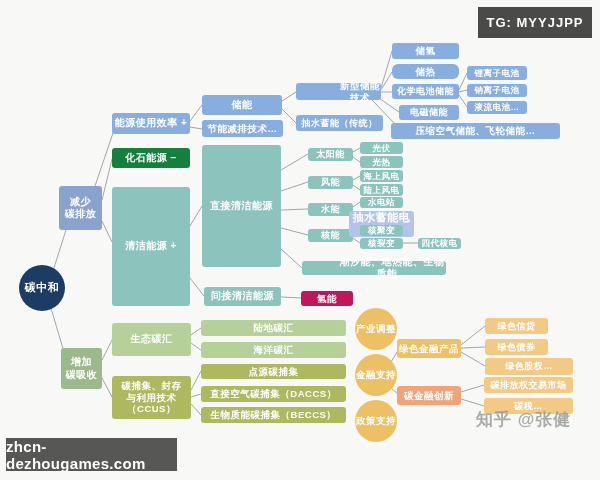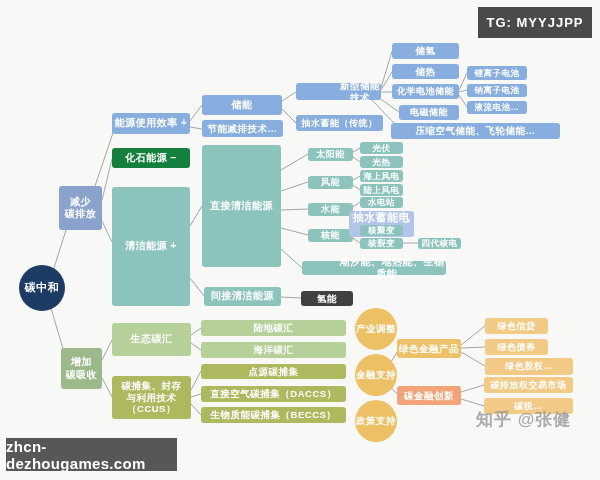--- a/index.html
+++ b/index.html
@@ -93,30 +93,30 @@
       <div class="node" style="left: 61px; top: 348px; width: 41px; height: 41px; background: rgb(156, 185, 139); font-size: 10px;">增加
 碳吸收</div>
       <div class="node" style="left: 112px; top: 113px; width: 78px; height: 21px; background: rgb(135, 174, 222); font-size: 10px;">能源使用效率 +</div>
       <div class="node" style="left: 112px; top: 148px; width: 78px; height: 20px; background: #15803d; font-size: 10px;">化石能源 −</div>
       <div class="node" style="left: 112px; top: 187px; width: 78px; height: 119px; background: rgb(140, 195, 189); font-size: 10px;">清洁能源 +</div>
       <div class="node" style="left: 202px; top: 95px; width: 80px; height: 20px; background: rgb(135, 174, 222); font-size: 10px;">储能</div>
       <div class="node" style="left: 202px; top: 120px; width: 81px; height: 17px; background: rgb(135, 174, 222); font-size: 9.5px;">节能减排技术…</div>
       <div class="node" style="left: 296px; top: 83px; width: 85px; height: 17px; background: rgb(135, 174, 222); font-size: 9.5px; padding-left: 43px;">新型储能技术</div>
       <div class="node" style="left: 296px; top: 115px; width: 87px; height: 16px; background: rgb(135, 174, 222); font-size: 9px;">抽水蓄能（传统）</div>
       <div class="node" style="left: 392px; top: 43px; width: 67px; height: 16px; background: rgb(135, 174, 222); font-size: 9.5px;">储氢</div>
-      <div class="node" style="left: 392px; top: 64px; width: 67px; height: 15px; background: rgb(135, 174, 222); font-size: 9.5px;">储热</div>
+      <div class="node" style="left: 392px; top: 64px; width: 67px; height: 15px; background: rgb(135, 174, 222); font-size: 9.5px; border-radius: 6px;">储热</div>
       <div class="node" style="left: 392px; top: 84px; width: 67px; height: 15px; background: rgb(135, 174, 222); font-size: 9px;">化学电池储能</div>
       <div class="node" style="left: 399px; top: 105px; width: 60px; height: 15px; background: rgb(135, 174, 222); font-size: 9px;">电磁储能</div>
       <div class="node" style="left: 391px; top: 123px; width: 169px; height: 16px; background: rgb(135, 174, 222); font-size: 9.5px;">压缩空气储能、飞轮储能…</div>
       <div class="node" style="left: 467px; top: 66px; width: 60px; height: 14px; background: rgb(135, 174, 222); font-size: 8.5px;">锂离子电池</div>
       <div class="node" style="left: 467px; top: 84px; width: 60px; height: 13px; background: rgb(135, 174, 222); font-size: 8.5px;">钠离子电池</div>
       <div class="node" style="left: 467px; top: 101px; width: 60px; height: 13px; background: rgb(135, 174, 222); font-size: 8.5px;">液流电池…</div>
       <div class="node" style="left: 202px; top: 145px; width: 79px; height: 122px; background: rgb(140, 195, 189); font-size: 10px;">直接清洁能源</div>
       <div class="node" style="left: 204px; top: 287px; width: 77px; height: 19px; background: rgb(140, 195, 189); font-size: 10px;">间接清洁能源</div>
-      <div class="node" style="left: 301px; top: 291px; width: 52px; height: 15px; background: #404040; font-size: 9.5px; text-align: center;">氢能</div>
+      <div class="node" style="left: 301px; top: 291px; width: 52px; height: 15px; background: #be185d; font-size: 9.5px; text-align: center;">氢能</div>
       <div class="node" style="left: 308px; top: 148px; width: 45px; height: 13px; background: rgb(140, 195, 189); font-size: 9px;">太阳能</div>
       <div class="node" style="left: 308px; top: 176px; width: 45px; height: 13px; background: rgb(140, 195, 189); font-size: 9px;">风能</div>
       <div class="node" style="left: 308px; top: 203px; width: 45px; height: 13px; background: rgb(140, 195, 189); font-size: 9px;">水能</div>
       <div class="node" style="left: 308px; top: 229px; width: 45px; height: 13px; background: rgb(140, 195, 189); font-size: 9px;">核能</div>
       <div class="node" style="left: 302px; top: 261px; width: 144px; height: 14px; background: rgb(140, 195, 189); font-size: 10px; padding-left: 36px;">潮汐能、地热能、生物质能…</div>
       <div class="node" style="left: 360px; top: 142px; width: 43px; height: 12px; background: rgb(140, 195, 189); font-size: 8.5px;">光伏</div>
       <div class="node" style="left: 360px; top: 156px; width: 43px; height: 12px; background: rgb(140, 195, 189); font-size: 8.5px;">光热</div>
       <div class="node" style="left: 360px; top: 170px; width: 43px; height: 12px; background: rgb(140, 195, 189); font-size: 8.5px;">海上风电</div>
       <div class="node" style="left: 360px; top: 184px; width: 43px; height: 12px; background: rgb(140, 195, 189); font-size: 8.5px;">陆上风电</div>
       <div class="node" style="left: 360px; top: 197px; width: 43px; height: 11px; background: rgb(140, 195, 189); font-size: 8.5px;">水电站</div>

